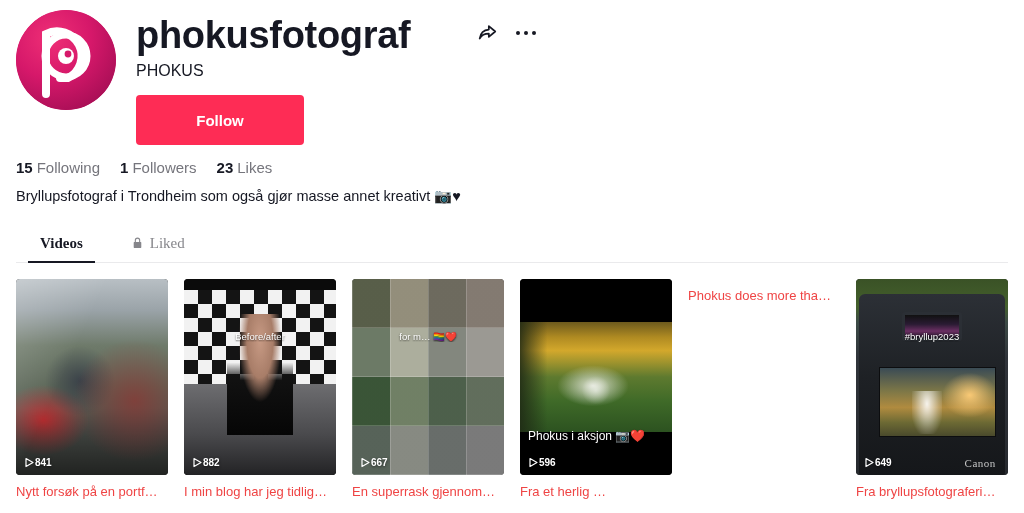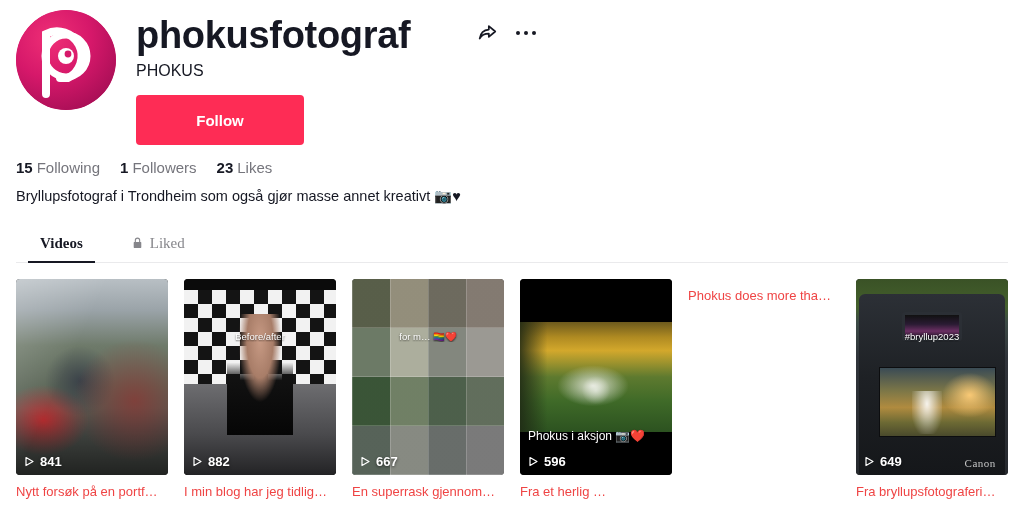--- a/index.html
+++ b/index.html
@@ -172,23 +172,23 @@
     bottom: 32px;
     font-size: 12px;
     color: #ffffff;
     text-shadow: 0 1px 2px rgba(0,0,0,.7);
     white-space: nowrap;
   }
 
   .views {
     position: absolute;
     left: 7px; bottom: 6px;
-    display: flex; align-items: center; gap: 5px;
+    display: flex; align-items: center; 
     color: #ffffff;
-    font-size: 13px;
+    font-size: 10px;
     font-weight: bold;
     text-shadow: 0 1px 3px rgba(0,0,0,.6);
   }
   .play-tri { line-height: 0; }
 
   .caption {
     margin-top: 9px;
     font-size: 13px;
     color: #ef4444;
     line-height: 1.3;

